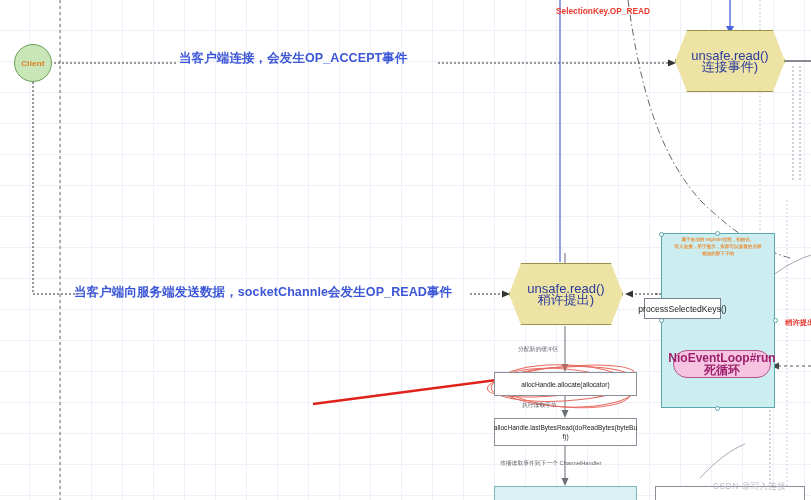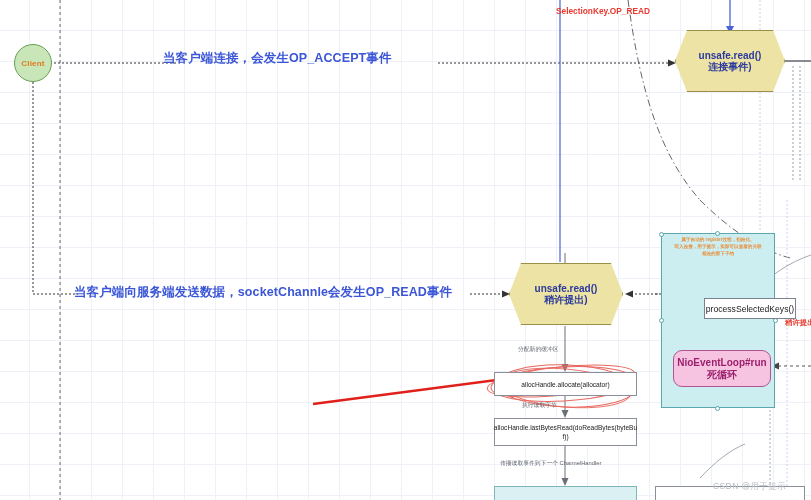--- a/index.html
+++ b/index.html
@@ -48,39 +48,39 @@
     font-weight: bold;
     letter-spacing: .2px;
     justify-content: center;
   }
 
   
   .hexnode {
     background: #ece3a5;
     border: 1.3px solid #9a8f46;
     color: #2b3a9c;
-    font-weight: bold;
-    font-size: 10px;
+    font-weight: normal;
+    font-size: 13px;
     line-height: 11.5px;
     clip-path: polygon(12px 0, calc(100% - 12px) 0, 100% 50%, calc(100% - 12px) 100%, 12px 100%, 0 50%);
     padding: 2px 10px;
   }
   .hex-accept { left: 675px; top: 30px; width: 110px; height: 62px; }
   .hex-read   { left: 509px; top: 263px; width: 114px; height: 62px; }
 
   
   .blue-note {
     position: absolute;
     color: #3b56d6;
     font-weight: bold;
     font-size: 12.5px;
     white-space: nowrap;
     letter-spacing: .1px;
   }
-  .note-accept { left: 163px; top: 50px; }
+  .note-accept { left: 179px; top: 50px; }
   .note-read   { left: 74px; top: 284px; }
 
   
   .red-label {
     position: absolute;
     color: #e8392e;
     font-weight: bold;
     font-size: 8.3px;
     white-space: nowrap;
   }
@@ -104,36 +104,36 @@
     position: absolute;
     left: 664px; top: 236px;
     width: 108px;
     color: #e8913f;
     font-size: 4.6px;
     line-height: 7px;
     text-align: center;
     font-weight: bold;
   }
   .psk-box {
-    left: 704px; top: 298px;
-    width: 92px; height: 21px;
+    left: 644px; top: 298px;
+    width: 77px; height: 21px;
     background: #ffffff;
     border: 1.2px solid #7a8290;
     color: #1a1a1a;
     font-size: 8.6px;
   }
   .nel-box {
     left: 673px; top: 350px;
-    width: 98px; height: 37px;
+    width: 98px; height: 28px;
     background: #f6c4e0;
     border: 1.3px solid #b05590;
-    border-radius: 9px;
+    border-radius: 14px;
     color: #9c1f6e;
     font-weight: bold;
-    font-size: 10px;
+    font-size: 12px;
     line-height: 12px;
   }
 
   
   .grey-box {
     background: #ffffff;
     border: 1.2px solid #8a8f99;
     color: #222;
     font-size: 6.6px;
     line-height: 9px;
@@ -308,15 +308,15 @@
 
   <div class="node grey-box box-lastbytes">
     <span>allocHandle.lastBytesRead(doReadBytes(byteBu f))</span>
   </div>
 
   <div class="cap cap-prop">传播读取事件到下一个 ChannelHandler</div>
 
   <div class="node grey-box box-bottom"></div>
   <div class="node grey-box box-bottom-right"></div>
 
-  <div class="watermark">CSDN @用于提示</div>
+  <div class="watermark">CSDN @写入连接</div>
 
 </div>
 
 </body></html>

